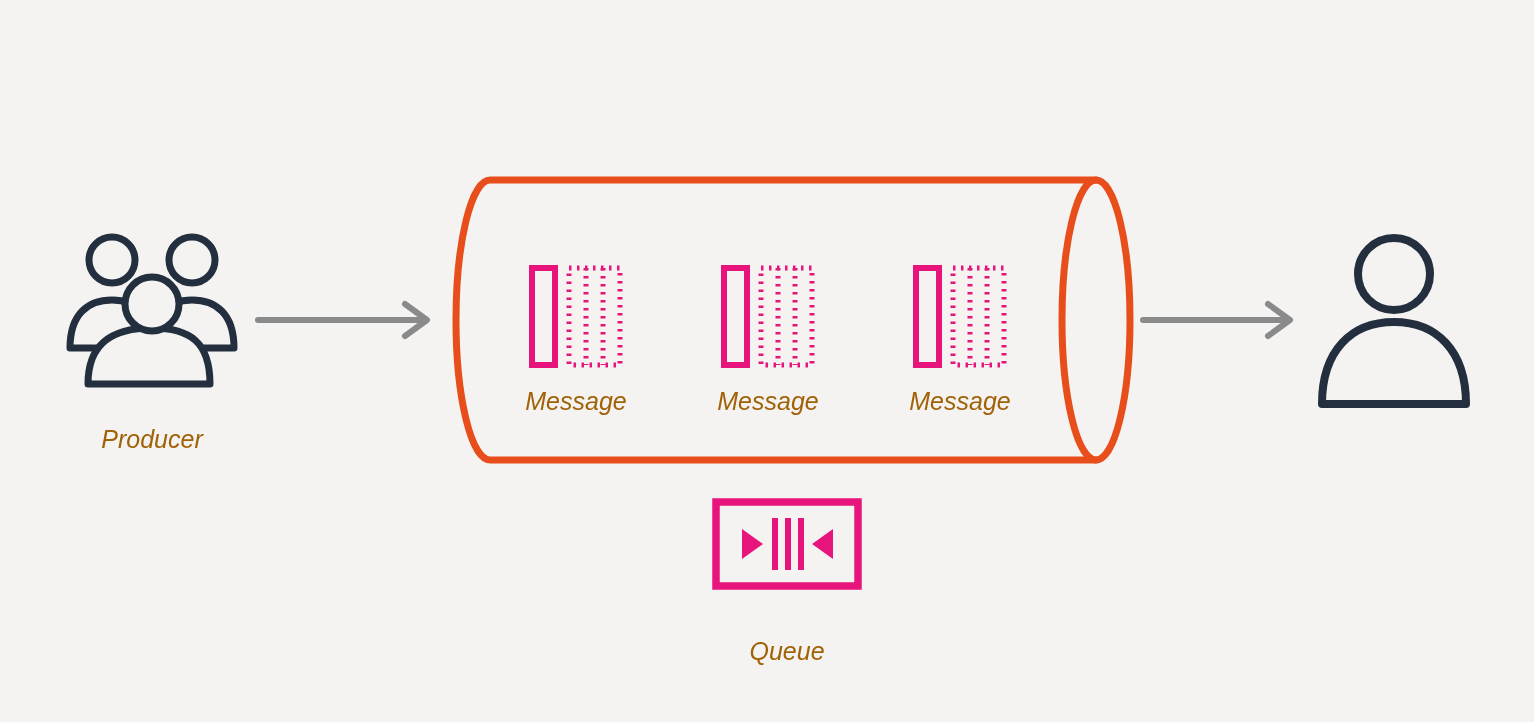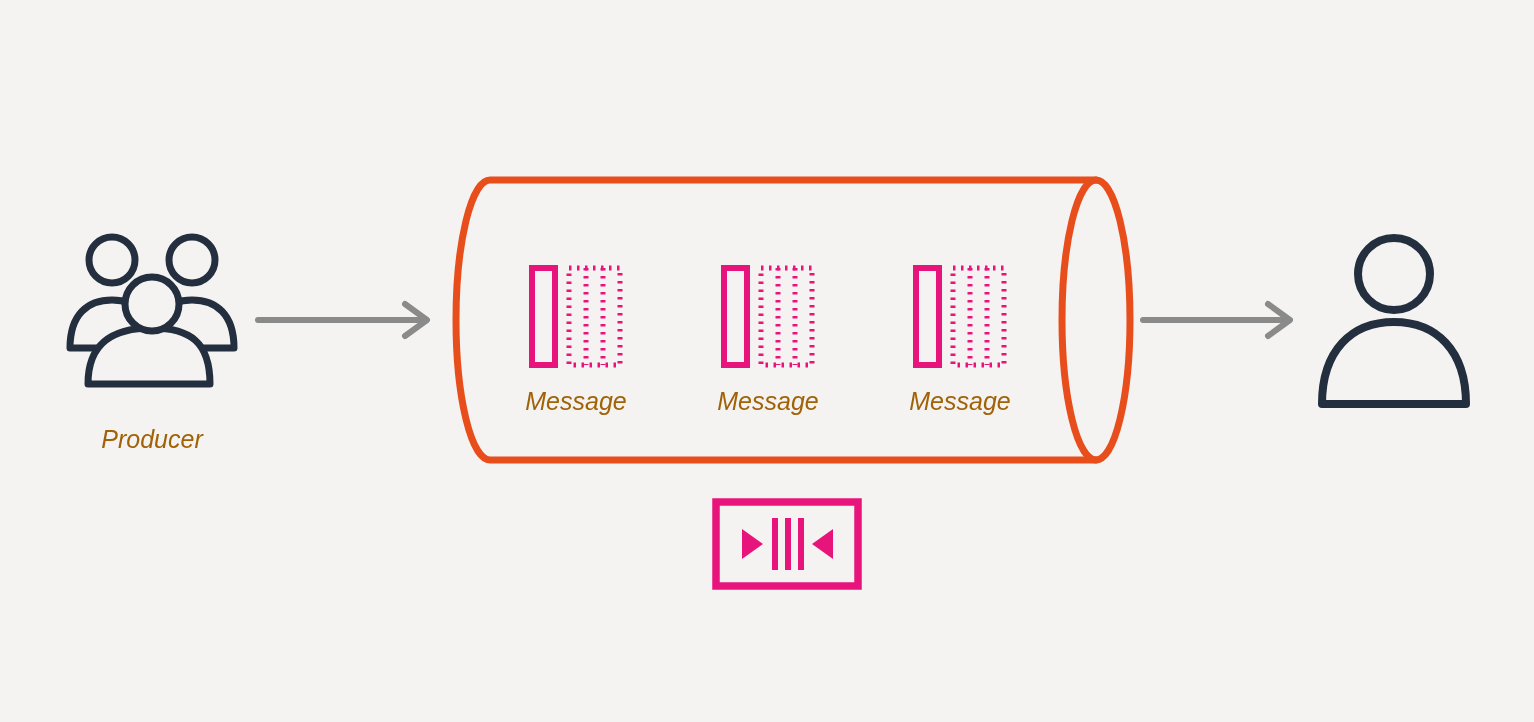--- a/index.html
+++ b/index.html
@@ -125,14 +125,15 @@
       <g stroke="#e7157b" fill="none">
         <rect x="4" y="4" width="142" height="84" stroke-width="7.5"></rect>
         <path d="M30,31 L30,61 L51,46 Z" fill="#e7157b" stroke="none"></path>
         <line x1="63" y1="20" x2="63" y2="72" stroke-width="6"></line>
         <line x1="76" y1="20" x2="76" y2="72" stroke-width="6"></line>
         <line x1="89" y1="20" x2="89" y2="72" stroke-width="6"></line>
         <path d="M121,31 L121,61 L100,46 Z" fill="#e7157b" stroke="none"></path>
       </g>
     </svg>
   </div>
+  <div class="label" style="left:707px; top:636px; width:160px;">Queue</div>
 
 </div>
 
 </body></html>

